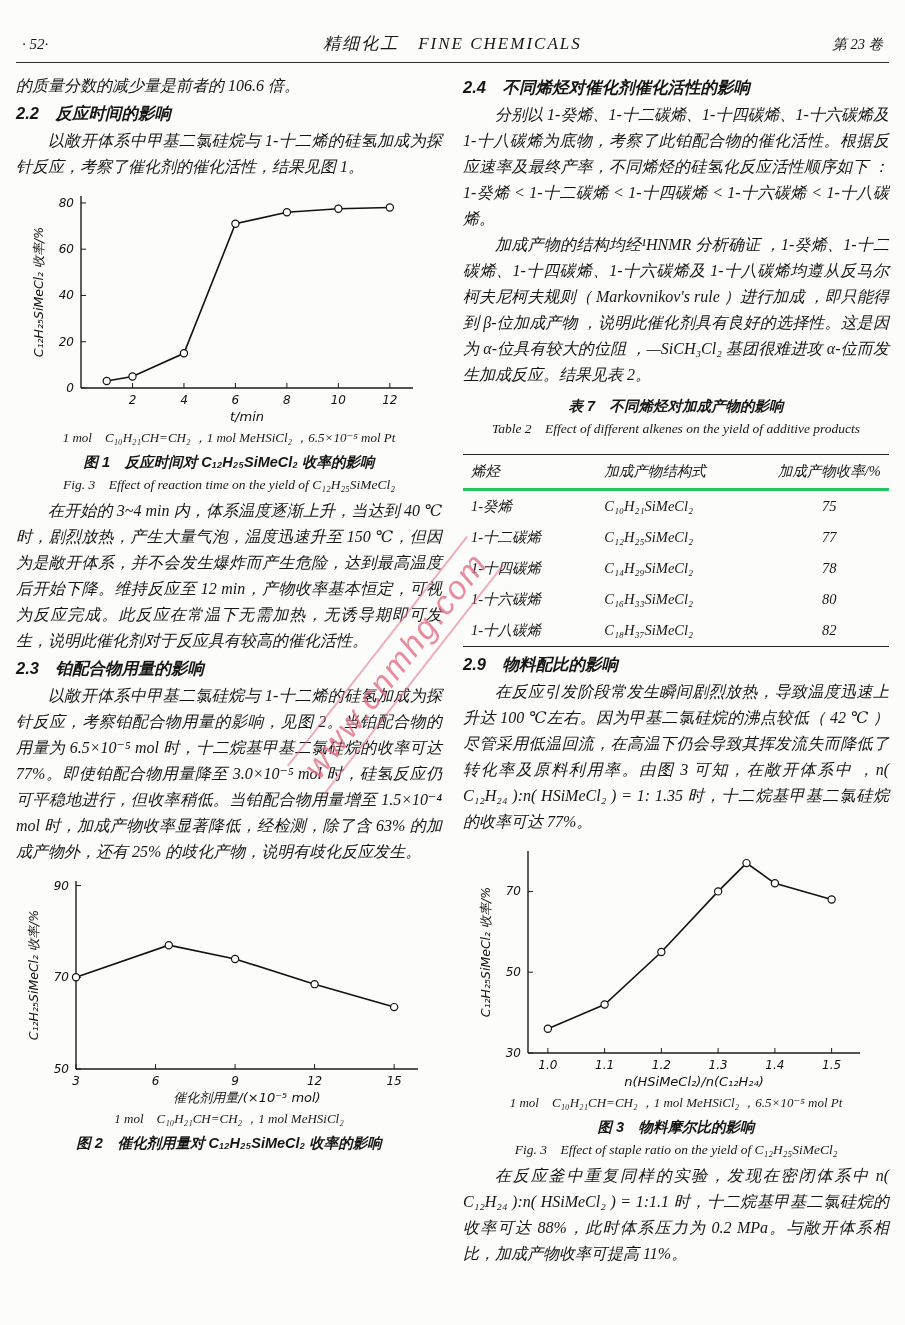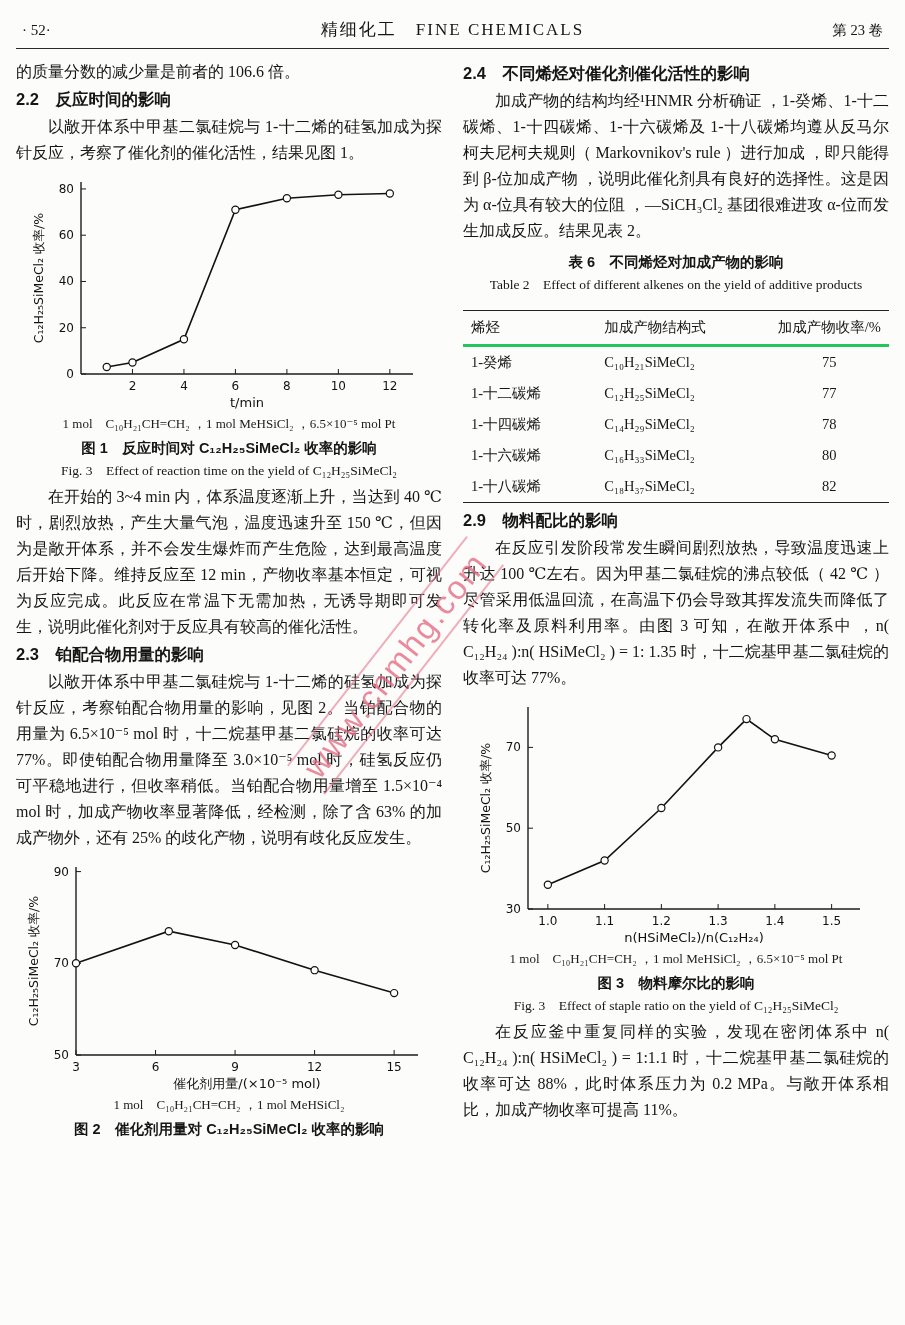--- a/index.html
+++ b/index.html
@@ -1,21 +1,21 @@
 <!DOCTYPE html>
 <html lang="zh"><head>
 <meta charset="utf-8">
 <style>
   html,body{margin:0;padding:0;}
   body{
     width:905px;height:1325px;overflow:hidden;position:relative;
     background:#fcfcfa;color:#161616;
     font-family:"Liberation Serif","DejaVu Serif",serif;
   }
-  .page{padding:10px 16px 0 16px;position:relative;}
+  .page{padding:24px 16px 0 16px;position:relative;font-style:italic;}
   .header{display:flex;justify-content:space-between;align-items:baseline;padding:8px 6px 2px 6px;font-size:15px;}
   .header .pnum{width:120px;}
   .header .jtitle{flex:1;text-align:center;font-size:17px;letter-spacing:2px;}
   .header .vol{width:120px;text-align:right;font-size:14.5px;}
   .rule{border-top:1.6px solid #2a2a2a;margin:5px 0 10px 0;}
   .columns{display:flex;gap:21px;}
   .col{width:426px;}
   p{margin:0;text-indent:2em;font-size:16px;line-height:26px;text-align:justify;}
   p.noindent{text-indent:0;}
   h3{margin:1px 0;font-size:16.5px;line-height:27px;font-weight:bold;font-family:"Liberation Sans","DejaVu Sans",sans-serif;}
@@ -141,23 +141,24 @@
               <text text-anchor="middle" font-size="12.5" fill="#111" transform="translate(14 104) rotate(-90)">C₁₂H₂₅SiMeCl₂ 收率/%</text>
             </svg>
           </div>
         <div class="cond">1 mol　C₁₀H₂₁CH=CH₂ ，1 mol MeHSiCl₂</div>
         <div class="capcn">图 2　催化剂用量对 C₁₂H₂₅SiMeCl₂ 收率的影响</div>
       </figure>
     </div>
 
     <div class="col">
       <h3>2.4　不同烯烃对催化剂催化活性的影响</h3>
+      <p>分别以 1-癸烯、1-十二碳烯、1-十四碳烯、1-十六碳烯及 1-十八碳烯为底物，考察了此铂配合物的催化活性。根据反应速率及最终产率，不同烯烃的硅氢化反应活性顺序如下 ：1-癸烯 &lt; 1-十二碳烯 &lt; 1-十四碳烯 &lt; 1-十六碳烯 &lt; 1-十八碳烯。</p>
       <p>加成产物的结构均经¹HNMR 分析确证 ，1-癸烯、1-十二碳烯、1-十四碳烯、1-十六碳烯及 1-十八碳烯均遵从反马尔柯夫尼柯夫规则（ Markovnikov's rule ）进行加成 ，即只能得到 β-位加成产物 ，说明此催化剂具有良好的选择性。这是因为 α-位具有较大的位阻 ，—SiCH₃Cl₂ 基团很难进攻 α-位而发生加成反应。结果见表 2。</p>
 
-      <div class="tbl-title-cn">表 6　不同烯烃对加成产物的影响</div>
+      <div class="tbl-title-cn">表 7　不同烯烃对加成产物的影响</div>
       <div class="tbl-title-en">Table 2　Effect of different alkenes on the yield of additive products</div>
 
       <table class="tbl">
         <thead>
           <tr>
             <th>烯烃</th>
             <th>加成产物结构式</th>
             <th>加成产物收率/%</th>
           </tr>
         </thead>

